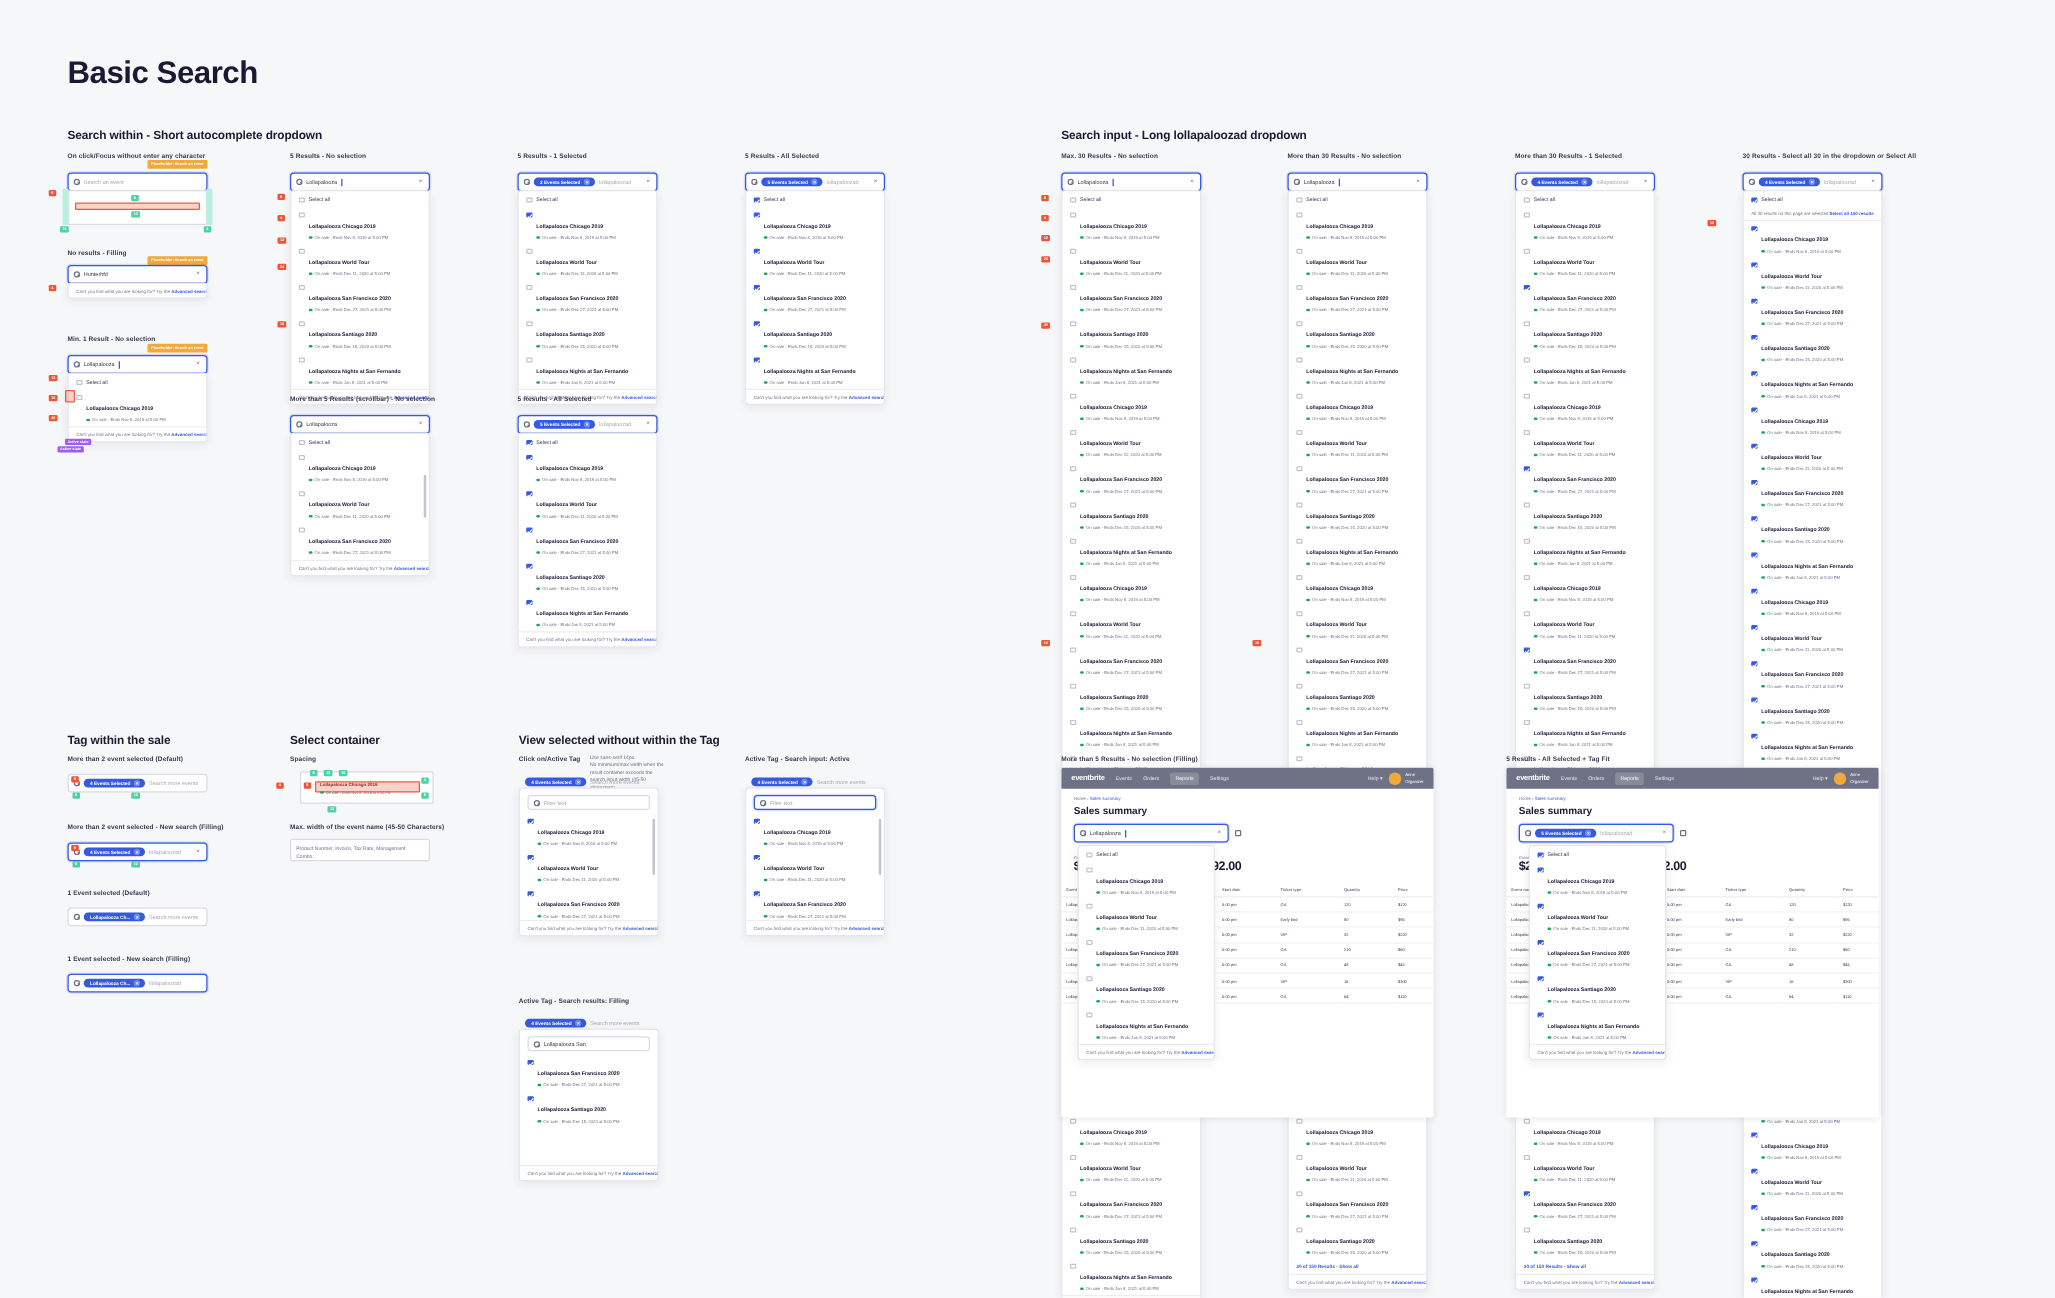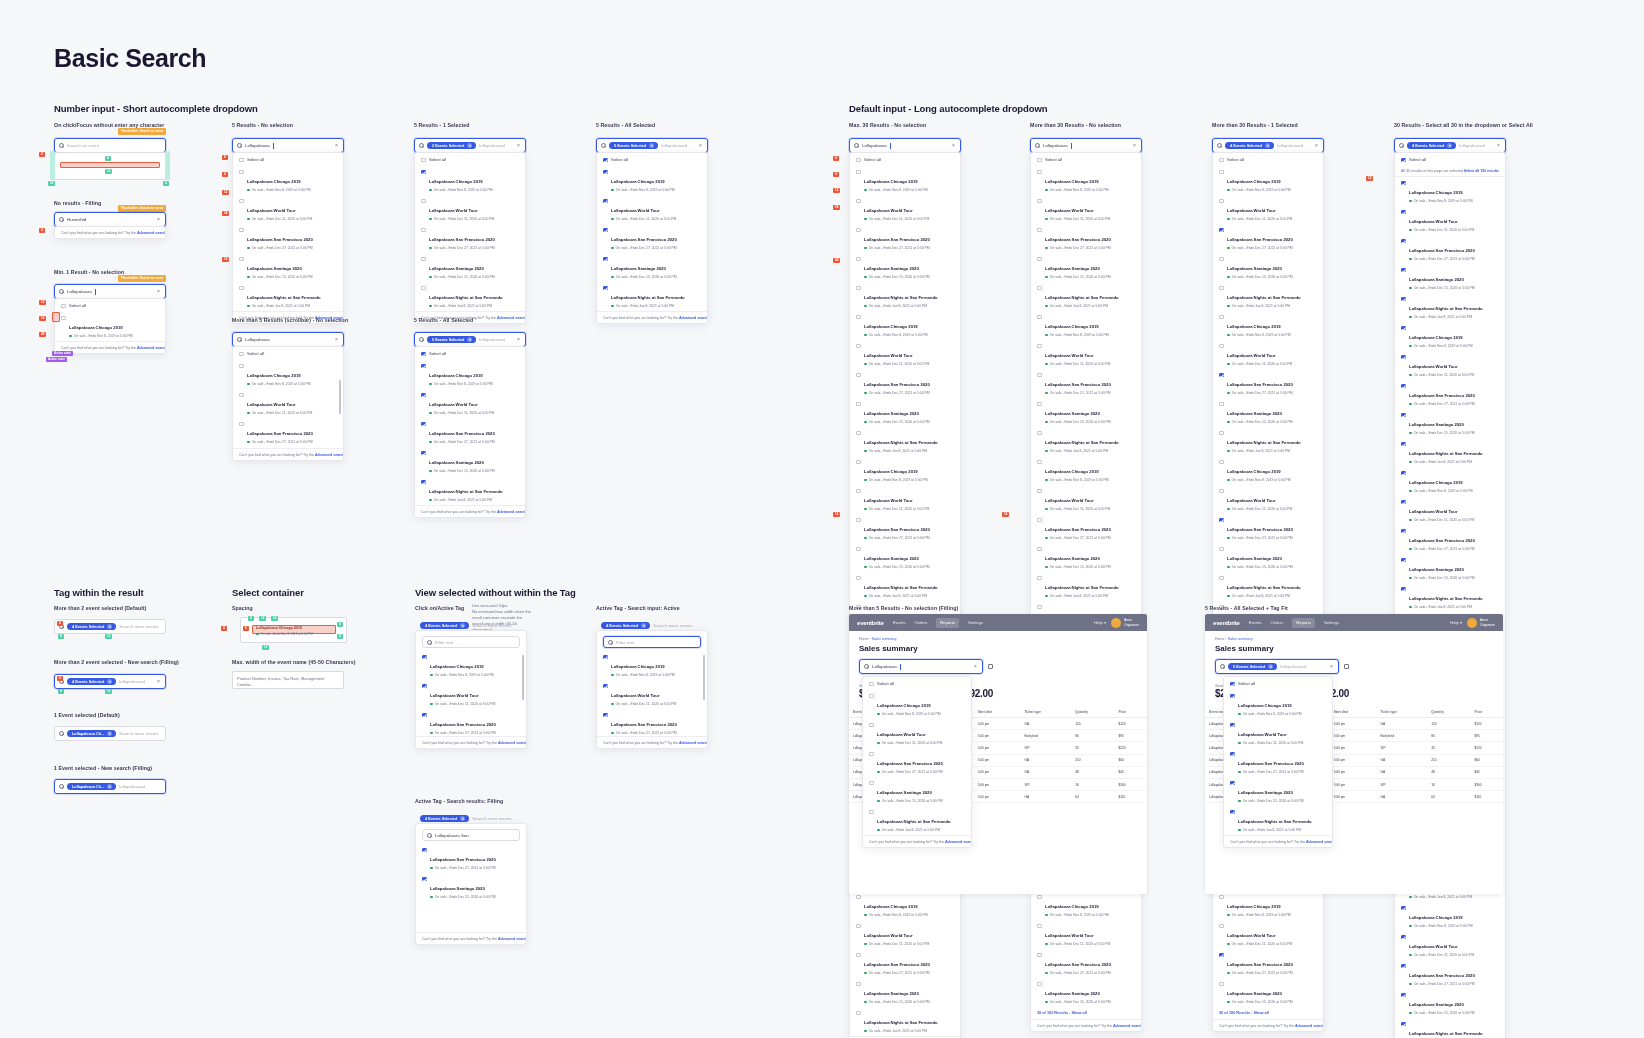--- a/index.html
+++ b/index.html
@@ -166,23 +166,23 @@
   }
   .ico-sq { width: 5px; height: 5px; border: .8px solid #6f7287; border-radius: 1px; }
 </style>
 </head>
 <body>
 
 <div class="board">
 
   <div class="page-title">Basic Search</div>
 
-  <div class="sec-title" style="left:54px; top:103px;">Number input - Short autocomplete dropdown</div>
-  <div class="sec-title" style="left:849px; top:103px;">Default input - Long autocomplete dropdown</div>
-  <div class="sec-title" style="left:54px; top:587px;">Tag within the result</div>
+  <div class="sec-title" style="left:54px; top:103px;">Search within - Short autocomplete dropdown</div>
+  <div class="sec-title" style="left:849px; top:103px;">Search input - Long lollapaloozad dropdown</div>
+  <div class="sec-title" style="left:54px; top:587px;">Tag within the sale</div>
   <div class="sec-title" style="left:232px; top:587px;">Select container</div>
   <div class="sec-title" style="left:415px; top:587px;">View selected without within the Tag</div>
   <div class="sec-title" style="left:849px; top:587px;">Basic search in context</div>
 
   <div class="cap" style="left:54px; top:122px;">On click/Focus without enter any character</div>
 
   <div class="mk orange-bar" style="left:118px; top:128px;">Placeholder: Search an event</div>
   <div class="sfield focus" style="left:54px; top:138px; width:112px;">
     <span class="mag"></span>
     <span class="sval ph">Search an event</span>

